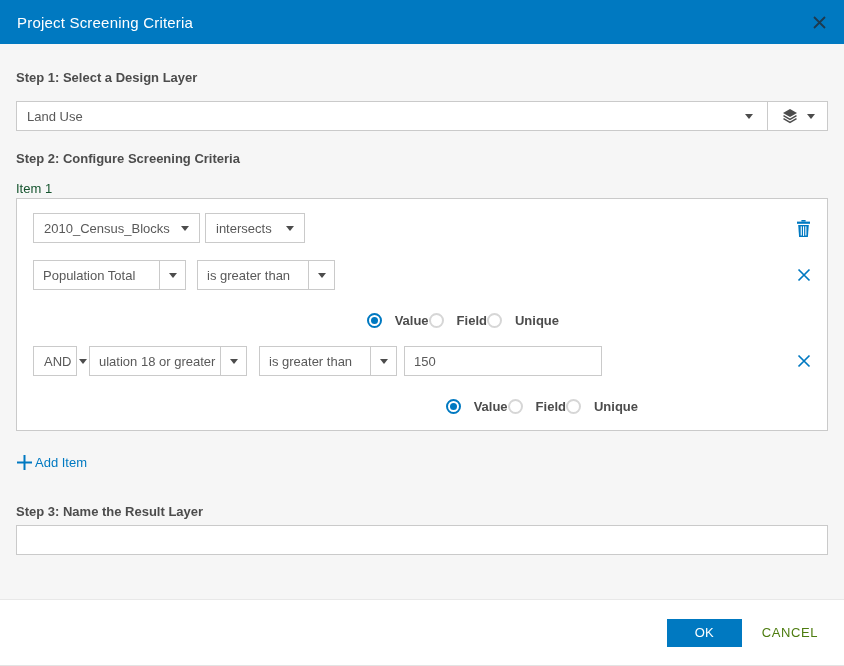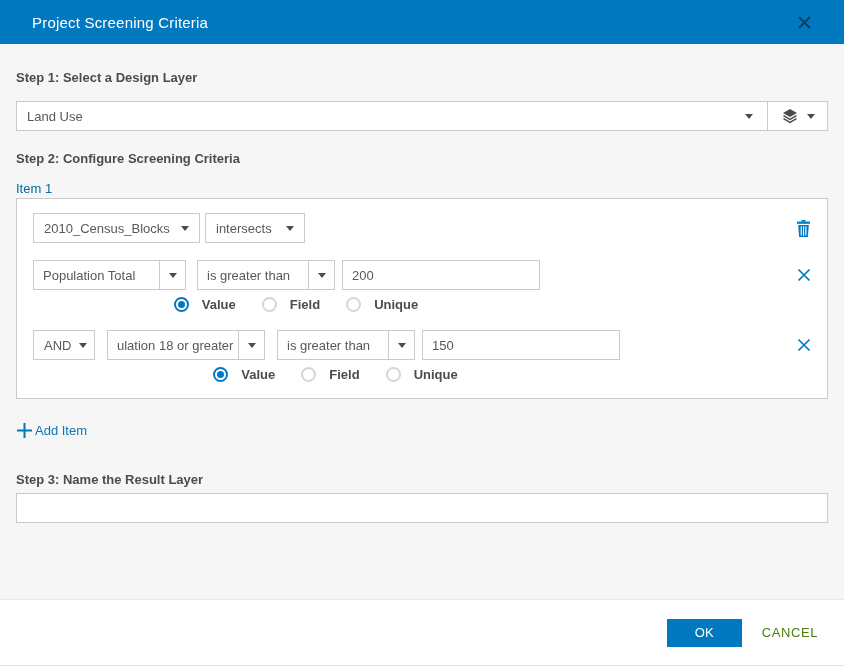--- a/index.html
+++ b/index.html
@@ -8,32 +8,32 @@
     font-family: "Liberation Sans", sans-serif;
     font-size: 13px;
     background: #ffffff;
     color: #595959;
   }
   .dialog { width: 844px; height: 666px; display: flex; flex-direction: column; border-bottom: 1px solid #e3e3e3; }
 
   
   .titlebar {
     height: 44px; background: #0079c1; color: #ffffff;
-    display: flex; align-items: center; padding: 0 32px; flex: 0 0 44px; gap: 48px;
+    display: flex; align-items: center; padding: 0 17px; flex: 0 0 44px; gap: 48px;
   }
   .titlebar .title { font-size: 15px; letter-spacing: .2px; }
   .titlebar .close-btn { margin-left: auto; cursor: pointer; display: flex; align-items: center; }
 
   
   .body { flex: 1 1 auto; background: #f6f6f6; padding: 0 16px; overflow: hidden; }
   .step-label { font-weight: bold; color: #4c4c4c; }
   .lbl-step1 { margin-top: 26px; }
   .lbl-step2 { margin-top: 20px; }
   .lbl-step3 { margin-top: 33px; }
-  .item-label { margin-top: 15px; color: #0369a1; }
+  .item-label { margin-top: 15px; color: #14532d; }
 
   .box { background: #fff; border: 1px solid #cacaca; }
 
   
   .layer-select-row {
     margin-top: 16px; height: 30px; display: flex; align-items: center;
     padding-left: 10px; cursor: pointer;
   }
   .layer-select-row .value { flex: 1 1 auto; color: #595959; }
   .caret {
@@ -67,33 +67,33 @@
     display: flex; align-items: center; justify-content: center; cursor: pointer;
   }
   .tinput {
     height: 30px; border: 1px solid #cacaca; background: #fff;
     padding: 0 9px; color: #595959; font-family: "Liberation Sans", sans-serif; font-size: 13px;
     outline: none;
   }
 
   .w-layer { width: 167px; margin-right: 5px; }
   .w-spatial { width: 100px; }
-  .w-conj { width: 62px; margin-right: 12px; }
+  .w-conj { width: 44px; margin-right: 12px; }
   .w-field1 .ctext { width: 126px; }
   .w-field2 .ctext { width: 131px; }
   .w-op .ctext { width: 111px; }
   .mr11 { margin-right: 11px; border-radius: 15px; }
   .mr12 { margin-right: 12px; }
   .mr7 { margin-right: 7px; }
   .w-val { width: 198px; }
 
   .row-end { margin-left: auto; display: flex; align-items: center; cursor: pointer; }
 
   
-  .radio-row { display: flex; align-items: center; justify-content: center; gap: 26px; margin-top: 6px; height: 16px; }
+  .radio-row { display: flex; align-items: center; justify-content: flex-end; margin-top: 22px; height: 16px; }
   .radio-row.rr1 { width: 526px; }
   .radio-row.rr2 { width: 605px; }
   .radio { display: flex; align-items: center; gap: 13px; cursor: pointer; }
   .rb { width: 15px; height: 15px; border-radius: 50%; background: #fff; position: relative; flex: 0 0 auto; }
   .rb.on { border: 2px solid #0079c1; }
   .rb.on::after { content: ""; position: absolute; left: 2px; top: 2px; right: 2px; bottom: 2px; border-radius: 50%; background: #0079c1; }
   .rb.off { border: 2px solid #d6d6d6; }
   .radio .rlabel { font-weight: bold; color: #4c4c4c; }
 
   .links-row { margin-top: 27px; display: flex; gap: 24px; }
@@ -179,21 +179,20 @@
           <span class="cbtn">
               <span class="caret"></span>
             </span>
         </div>
         <div class="combo w-op mr7">
           <span class="ctext">is greater than</span>
           <span class="cbtn">
               <span class="caret"></span>
             </span>
         </div>
-        <input class="tinput w-val" value="200" style="">
         <span class="row-end">
           <svg width="14" height="14" viewBox="0 0 14 14">
             <path d="M1.5 1.5 L12.5 12.5 M12.5 1.5 L1.5 12.5" stroke="#0079c1" stroke-width="1.7" fill="none"></path>
           </svg>
         </span>
       </div>
 
       <div class="radio-row rr1">
         <span class="radio">
           <span class="rb on"></span>

